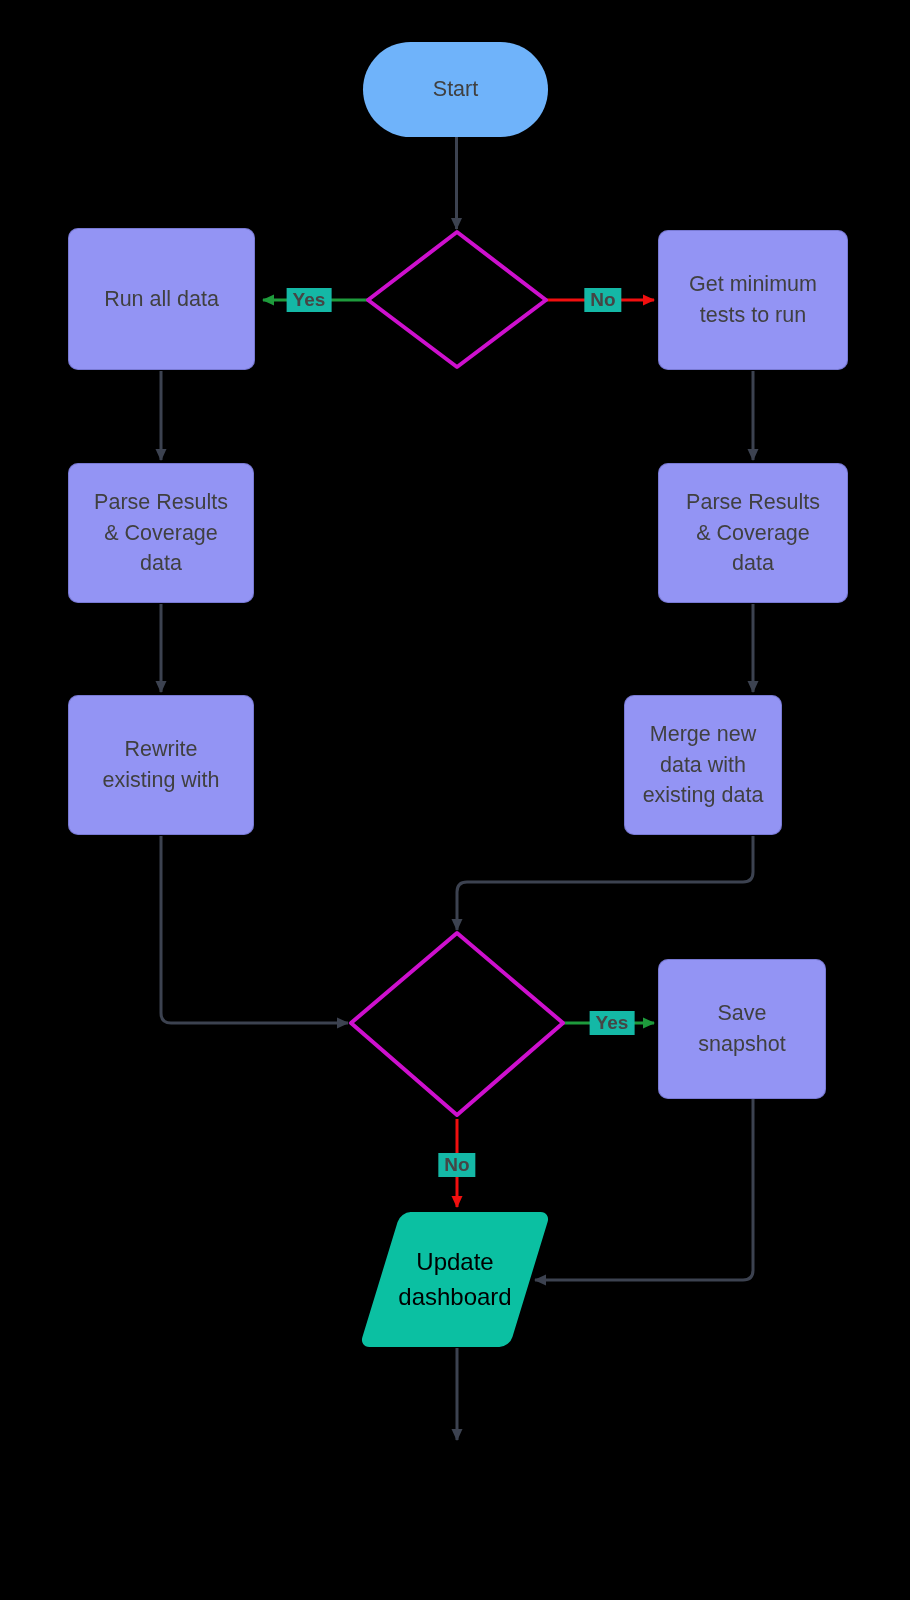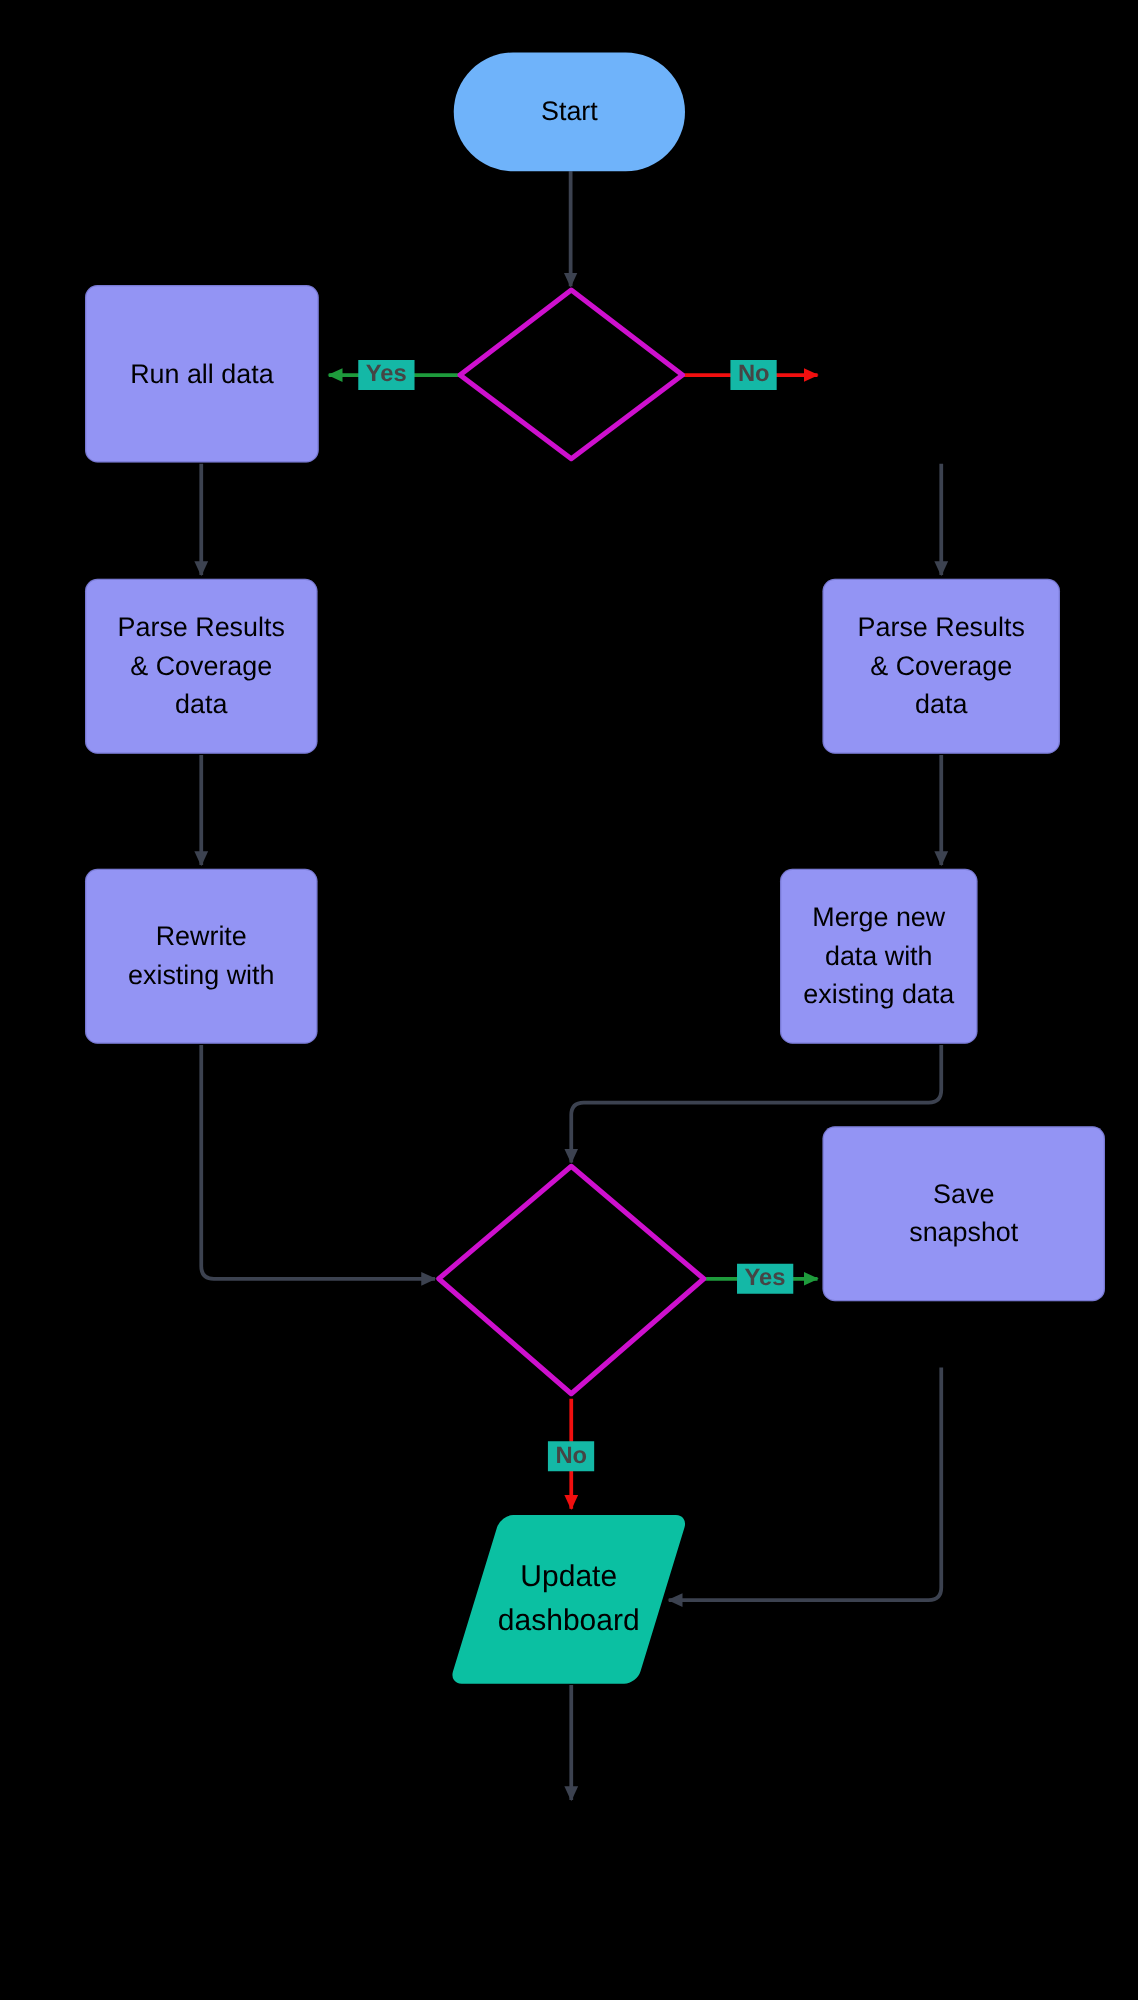--- a/index.html
+++ b/index.html
@@ -11,21 +11,21 @@
   .edge { fill:none; stroke-width:3; }
   .c-dark  { stroke:#3c4250; }
   .c-green { stroke:#1e9b3c; }
   .c-red   { stroke:#f10f0f; }
   .m-dark  { fill:#3c4250; }
   .m-green { fill:#1e9b3c; }
   .m-red   { fill:#f10f0f; }
   .decision { fill:#000000; stroke:#ce10ce; stroke-width:4; stroke-linejoin:round; }
   .node {
     position:absolute; display:flex; align-items:center; justify-content:center;
-    text-align:center; color:#000000; font-size:21.5px; line-height:1.44;
+    text-align:center; color:#404040; font-size:21.5px; line-height:1.44;
     white-space:pre-line;
   }
   .terminal { background:#6fb3fa; border-radius:48px; }
   .process  { background:#9394f4; border-radius:10px;
               box-shadow: inset 0 0 0 1px rgba(40,40,110,0.25); }
   .io-wrap  { position:absolute; }
   .io-shape { position:absolute; left:0; top:0; right:0; bottom:0;
               background:#0bc0a2; border-radius:10px; transform:skewX(-17deg); }
   .io-label { position:absolute; left:-20px; top:0; right:-20px; bottom:0;
               display:flex; align-items:center; justify-content:center;
@@ -74,20 +74,24 @@
   </svg>
 
   <div class="node terminal" style="left:363px;top:42px;width:185px;height:95px">
     <span>Start</span>
   </div>
 
   <div class="node process" style="left:68px;top:228px;width:187px;height:142px">
     <span>Run all data</span>
   </div>
 
+  <div class="node process" style="left:658px;top:230px;width:190px;height:140px">
+    <span>Get minimum
+tests to run</span>
+  </div>
 
   <div class="node process" style="left:68px;top:463px;width:186px;height:140px">
     <span>Parse Results
 &amp; Coverage
 data</span>
   </div>
 
   <div class="node process" style="left:658px;top:463px;width:190px;height:140px">
     <span>Parse Results
 &amp; Coverage
@@ -98,21 +102,21 @@
     <span>Rewrite
 existing with</span>
   </div>
 
   <div class="node process" style="left:624px;top:695px;width:158px;height:140px">
     <span>Merge new
 data with
 existing data</span>
   </div>
 
-  <div class="node process" style="left:658px;top:901px;width:226px;height:140px">
+  <div class="node process" style="left:658px;top:959px;width:168px;height:140px">
     <span>Save
 snapshot</span>
   </div>
 
   <div class="io-wrap" style="left:380px;top:1212px;width:150px;height:135px">
     <div class="io-shape"></div>
     <div class="io-label">
       <span>Update
 dashboard</span>
     </div>

